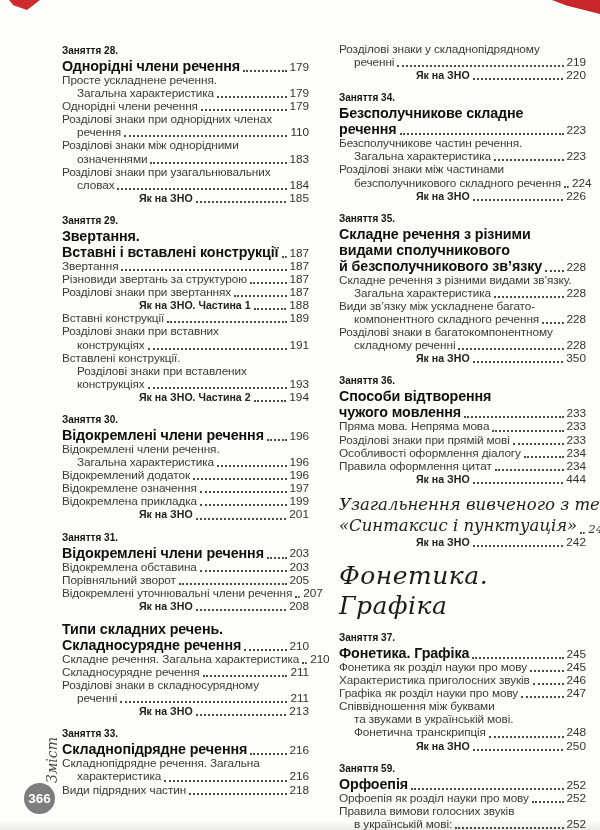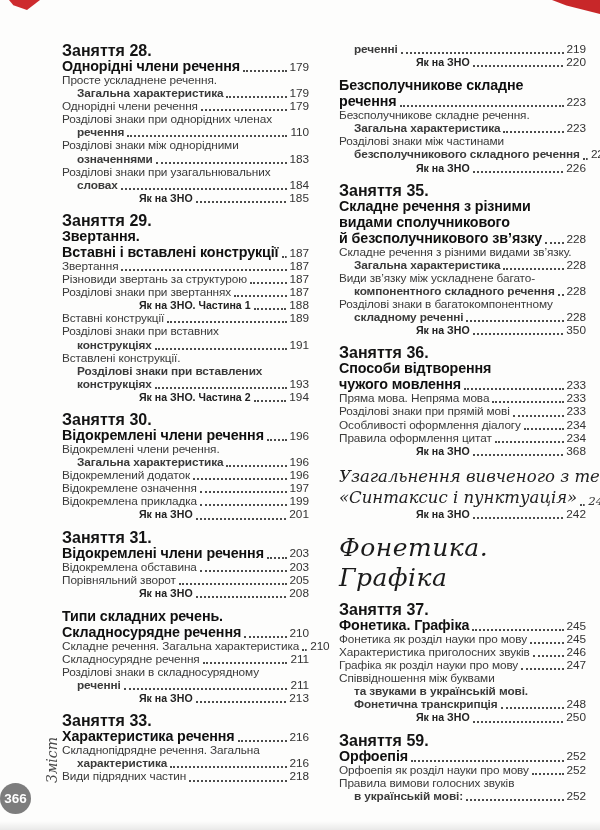--- a/index.html
+++ b/index.html
@@ -23,34 +23,34 @@
   .corner-right{
     position:absolute;left:552px;top:0;width:48px;height:14px;background:#c82729;
     clip-path:polygon(0 0,100% 0,100% 100%,30% 40%);
   }
   
   .col{position:absolute;top:43px;width:247px;}
   .col-left{left:62px;}
   .col-right{left:339px;}
   .block{margin-bottom:8px;}
   .lesson-label{
-    font-weight:bold;font-size:16px;line-height:15px;color:#141414;
+    font-weight:bold;font-size:10px;line-height:15px;color:#141414;
   }
   .row{display:flex;align-items:flex-end;}
   .h-line{
     font-weight:bold;font-size:14.3px;line-height:16px;color:#101010;
     letter-spacing:-0.1px;
   }
   .e-line{
     font-size:11.8px;line-height:13.1px;color:#3a3a3a;letter-spacing:-0.1px;
   }
   .zno-line{
     font-weight:bold;font-size:10.6px;line-height:13.1px;color:#222;justify-content:center;
   }
-  .ind1 .t{padding-left:15px;font-weight:bold;}
+  .ind1 .t{padding-left:15px;}
   .ind2 .t{padding-left:77px;}
   .t{white-space:nowrap;}
   .leader{
     flex:1;min-width:5px;margin:0 3px;border-bottom:2px dotted #4c4c4c;
     transform:translateY(-2px);
   }
   .h-line .leader{border-bottom-width:2px;}
   .pg{font-size:11.8px;font-weight:normal;color:#333;line-height:13.1px;}
   
   .s-line{
@@ -64,21 +64,21 @@
     letter-spacing:0.5px;
   }
   
   .spine{
     position:absolute;left:17px;top:752px;width:70px;text-align:center;
     transform:rotate(-90deg);
     font-family:"DejaVu Serif",serif;font-style:italic;
     font-size:14px;color:#4c4c4c;
   }
   .page-badge{
-    position:absolute;left:0;top:783px;width:31px;height:31px;border-radius:50%;
+    position:absolute;left:24px;top:783px;width:31px;height:31px;border-radius:50%;
     background:#7d7d7d;color:#ffffff;font-weight:bold;font-size:13.5px;
     display:flex;align-items:center;justify-content:center;
   }
 </style>
 </head>
 <body>
 
 <div class="page">
   <div class="corner-left"></div>
   <div class="corner-right"></div>
@@ -240,20 +240,25 @@
         <div class="row e-line ind0">
           <span class="t">Відокремлена обставина</span>
           <span class="leader"></span>
           <span class="pg">203</span>
         </div>
         <div class="row e-line ind0">
           <span class="t">Порівняльний зворот</span>
           <span class="leader"></span>
           <span class="pg">205</span>
         </div>
+        <div class="row e-line ind0">
+          <span class="t">Відокремлені уточнювальні члени речення</span>
+          <span class="leader"></span>
+          <span class="pg">207</span>
+        </div>
         <div class="row zno-line ind2">
           <span class="t">Як на ЗНО</span>
           <span class="leader"></span>
           <span class="pg">208</span>
         </div>
       </div>
       <div class="block">
         <div class="row h-line ind0">
           <span class="t">Типи складних речень.</span>
         </div>
@@ -282,63 +287,67 @@
         </div>
         <div class="row zno-line ind2">
           <span class="t">Як на ЗНО</span>
           <span class="leader"></span>
           <span class="pg">213</span>
         </div>
       </div>
       <div class="block">
         <div class="lesson-label">Заняття 33.</div>
         <div class="row h-line ind0">
-          <span class="t">Характеристика речення</span>
+          <span class="t">Складнопідрядне речення</span>
           <span class="leader"></span>
           <span class="pg">216</span>
         </div>
         <div class="row e-line ind0">
           <span class="t">Складнопідрядне речення. Загальна</span>
         </div>
         <div class="row e-line ind1">
           <span class="t">характеристика</span>
           <span class="leader"></span>
           <span class="pg">216</span>
         </div>
         <div class="row e-line ind0">
           <span class="t">Види підрядних частин</span>
           <span class="leader"></span>
           <span class="pg">218</span>
         </div>
       </div>
     </div>
   <div class="col col-right" id="col-right">
       <div class="block">
+        <div class="row e-line ind0">
+          <span class="t">Розділові знаки у складнопідрядному</span>
+        </div>
         <div class="row e-line ind1">
           <span class="t">реченні</span>
           <span class="leader"></span>
           <span class="pg">219</span>
         </div>
         <div class="row zno-line ind2">
           <span class="t">Як на ЗНО</span>
           <span class="leader"></span>
           <span class="pg">220</span>
         </div>
       </div>
       <div class="block">
+        <div class="lesson-label">Заняття 34.</div>
         <div class="row h-line ind0">
           <span class="t">Безсполучникове складне</span>
         </div>
         <div class="row h-line ind0">
           <span class="t">речення</span>
           <span class="leader"></span>
           <span class="pg">223</span>
         </div>
         <div class="row e-line ind0">
-          <span class="t">Безсполучникове складне речення.</span>
+          <span class="t">Безсполучникове частин речення.</span>
         </div>
         <div class="row e-line ind1">
           <span class="t">Загальна характеристика</span>
           <span class="leader"></span>
           <span class="pg">223</span>
         </div>
         <div class="row e-line ind0">
           <span class="t">Розділові знаки між частинами</span>
         </div>
         <div class="row e-line ind1">
@@ -421,21 +430,21 @@
           <span class="pg">234</span>
         </div>
         <div class="row e-line ind0">
           <span class="t">Правила оформлення цитат</span>
           <span class="leader"></span>
           <span class="pg">234</span>
         </div>
         <div class="row zno-line ind2">
           <span class="t">Як на ЗНО</span>
           <span class="leader"></span>
-          <span class="pg">368</span>
+          <span class="pg">444</span>
         </div>
       </div>
       <div class="block s-block">
         <div class="row s-line ind0">
           <span class="t">Узагальнення вивченого з теми</span>
         </div>
         <div class="row s-line ind0">
           <span class="t">«Синтаксис і пунктуація»</span>
           <span class="leader"></span>
           <span class="pg">240</span>

